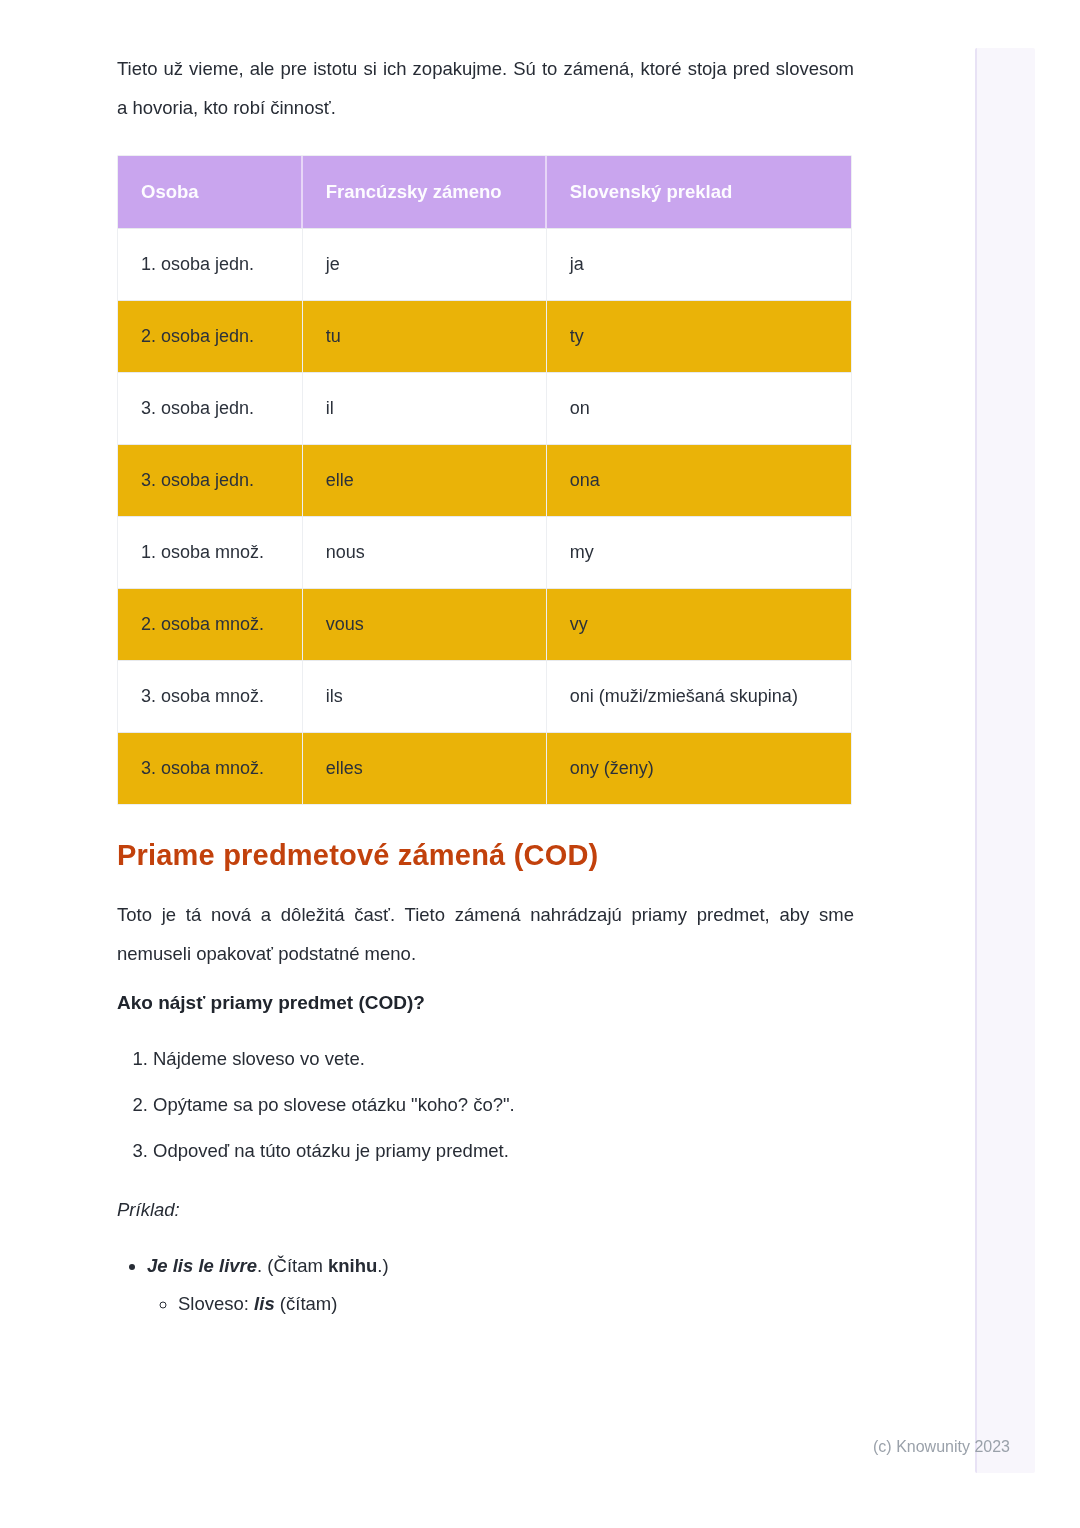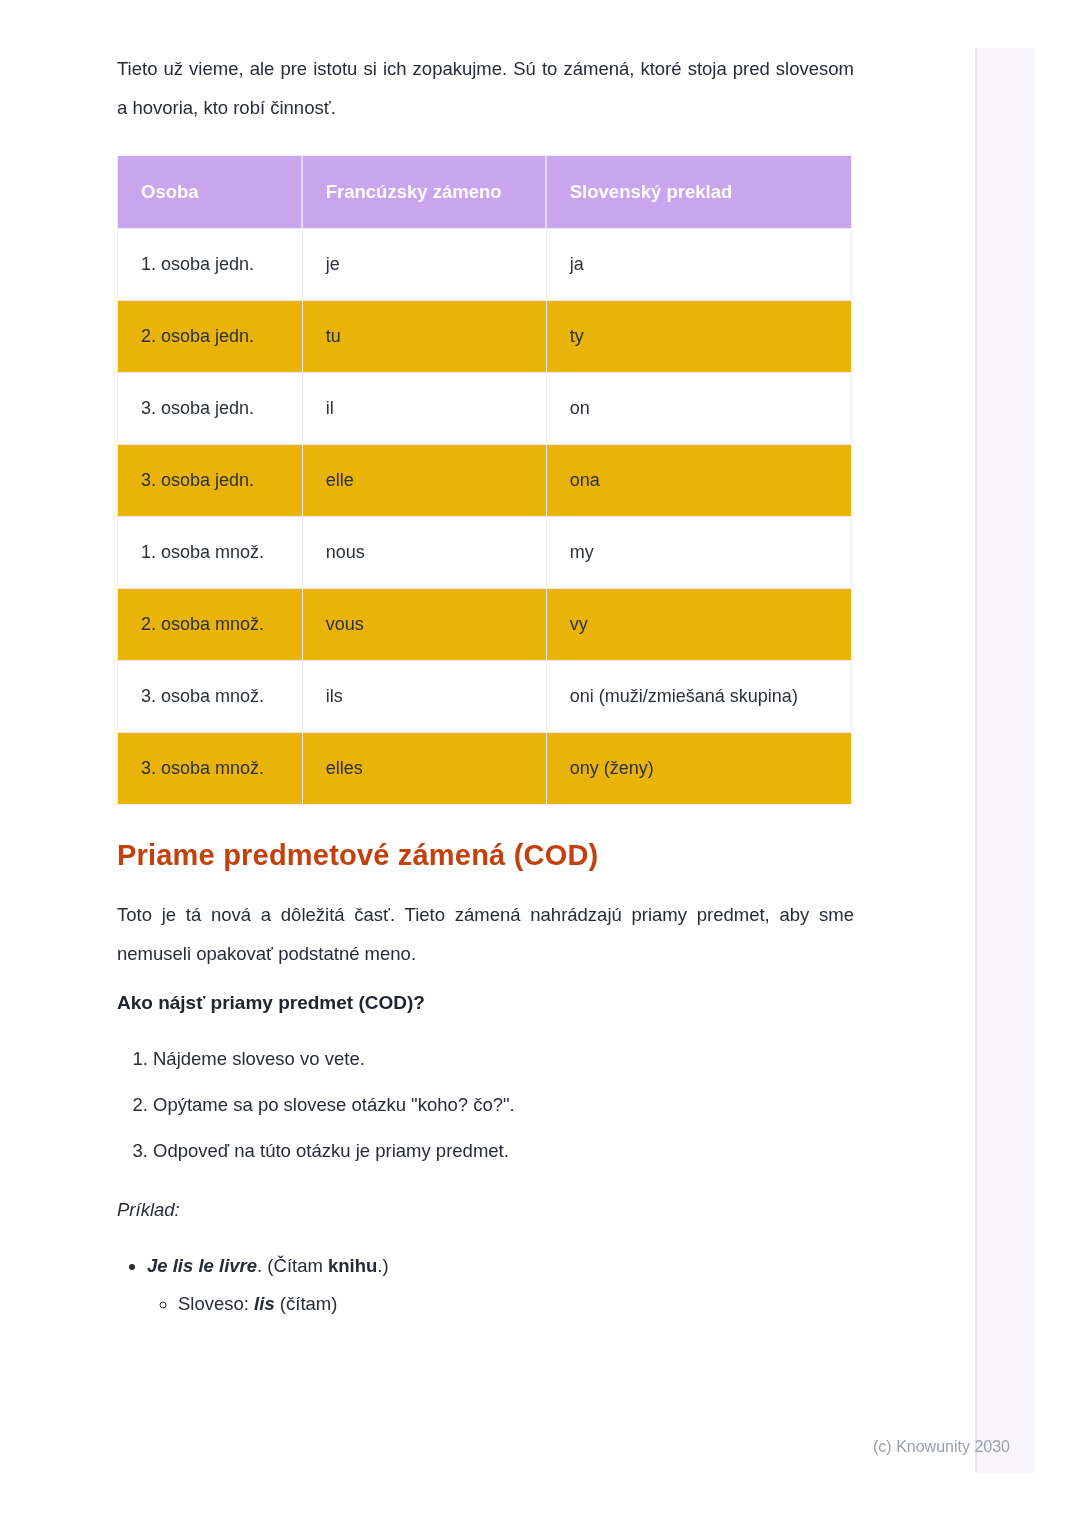--- a/index.html
+++ b/index.html
@@ -166,13 +166,13 @@
       <ul>
         <li>
           <span>Sloveso: </span><span class="it">lis</span><span> (čítam)</span>
         </li>
       </ul>
     </li>
   </ul>
 
 </div>
 
-<div class="watermark">(c) Knowunity 2030</div>
+<div class="watermark">(c) Knowunity 2023</div>
 
 </body></html>

